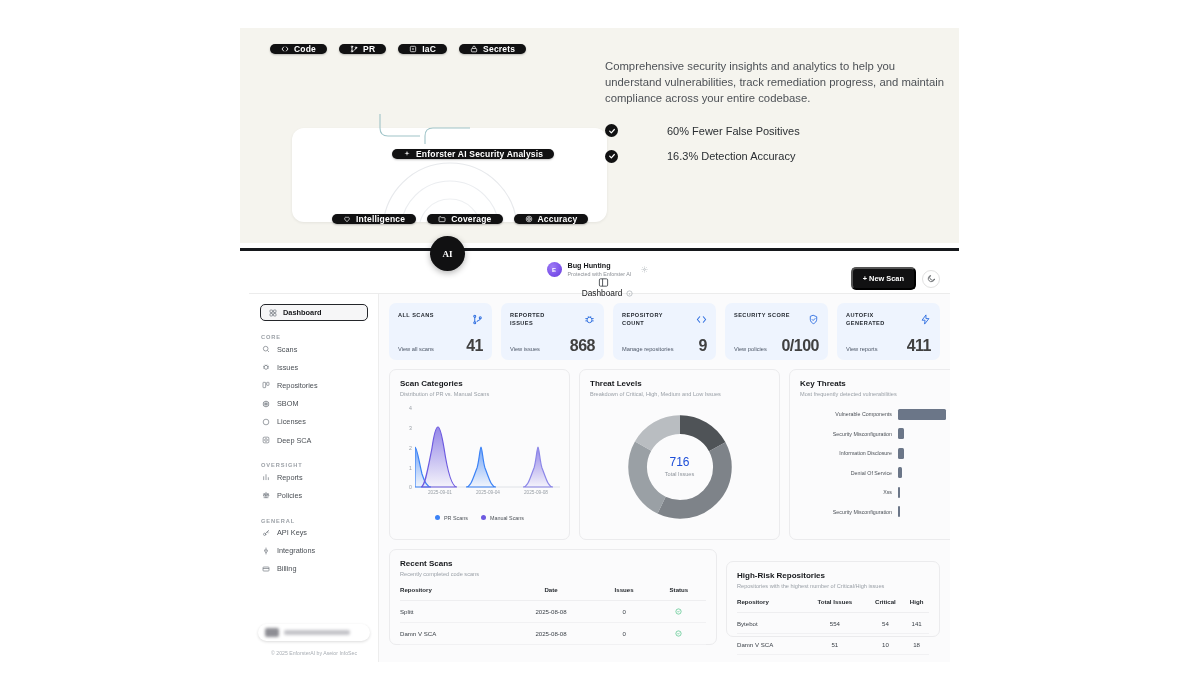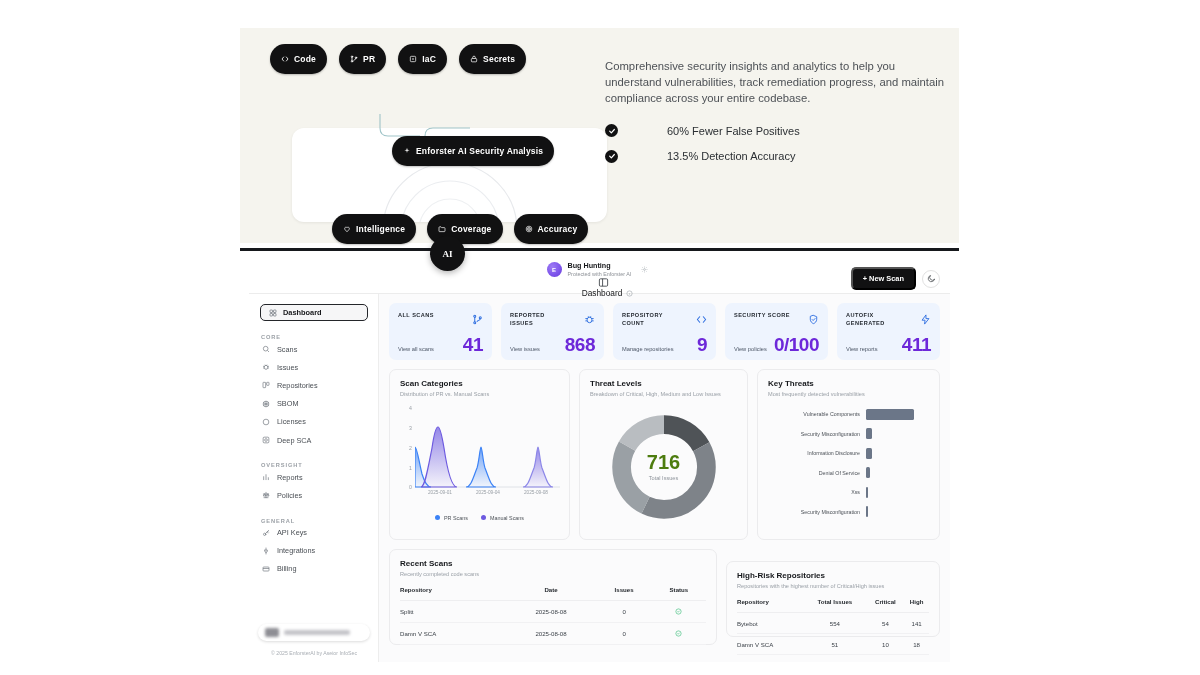--- a/index.html
+++ b/index.html
@@ -15,36 +15,36 @@
   .hero {
     position: absolute; left: 240px; top: 28px;
     width: 719px; height: 215px;
     background: #f5f4ee;
   }
   .hero-left { position:absolute; left:30px; top:16px; width:330px; height:190px; }
   .pill-row { display:flex; gap:12px; align-items:center; }
   .pill {
     display:inline-flex; align-items:center; gap:5px;
     background:#111112; color:#ffffff;
-    border-radius:999px; padding:10px 11px;
+    border-radius:999px; padding:0 11px;
     font-size:8.5px; font-weight:700; letter-spacing:.2px;
     box-shadow: 0 1px 2px rgba(0,0,0,.25);
     white-space:nowrap;
   }
   .pill svg { display:block; }
   .hero-card {
     position:absolute; left:22px; top:84px;
     width:315px; height:94px;
     background:#ffffff; border-radius:12px;
     box-shadow:0 1px 3px rgba(0,0,0,.07);
     overflow:hidden;
   }
   .arc { position:absolute; left:50%; top:22px; transform:translateX(-50%); }
   .badge-analysis {
-    position:absolute; left:122px; top:92px; z-index:4;
+    position:absolute; left:122px; top:105px; z-index:4;
   }
   .connector {
     position:absolute; left:0; top:70px; width:340px; height:40px; z-index:1;
   }
   .bottom-pills {
     position:absolute; left:62px; top:170px; z-index:4;
     display:flex; gap:11px;
   }
   .ai-circle {
     position:absolute; left:160px; top:192px; z-index:5;
@@ -149,48 +149,48 @@
     flex:1; background:#eef4fe; border-radius:7px;
     height:57px; padding:8px 9px 7px 9px; position:relative;
   }
   .stat-title {
     font-size:5.6px; font-weight:700; letter-spacing:.45px; color:#1f242b;
     line-height:1.45; max-width:58px;
   }
   .stat-ico { position:absolute; right:9px; top:8px; color:#2f6fe0; }
   .stat-bottom { position:absolute; left:9px; right:9px; bottom:6px; display:flex; align-items:flex-end; justify-content:space-between; }
   .stat-link { font-size:5.7px; color:#4b5565; padding-bottom:2px; }
-  .stat-val { font-size:19px; font-weight:700; color:#6d28d9; line-height:1; letter-spacing:-.5px; }
+  .stat-val { font-size:16px; font-weight:700; color:#404040; line-height:1; letter-spacing:-.5px; }
 
   .panel-row { display:flex; gap:9px; margin-top:9px; }
   .panel {
     background:#fbfbfc; border:1px solid #ebebed; border-radius:7px;
     padding:9px 10px;
   }
   .panel-title { font-size:8px; font-weight:700; color:#16181c; }
   .panel-sub { font-size:5.6px; color:#9aa0a7; margin-top:2.5px; }
 
   .p-scan { width:181px; height:171px; flex:none; }
-  .p-threat { width:169px; height:171px; flex:none; }
+  .p-threat { width:201px; height:171px; flex:none; }
   .p-key   { flex:1; height:171px; }
 
   
   .chartwrap { position:relative; margin-top:9px; width:160px; height:95px; }
   .y-ticks { position:absolute; left:0; top:0; width:14px; height:82px; }
   .y-tick { position:absolute; right:2px; font-size:5.2px; color:#9aa0a7; transform:translateY(-50%); }
   .x-ticks { position:absolute; left:16px; right:0; top:84px; display:flex; justify-content:space-around; }
   .x-tick { font-size:4.7px; color:#9aa0a7; }
   .legend { display:flex; gap:13px; justify-content:center; margin-top:14px; }
   .legend-item { display:flex; align-items:center; gap:4px; font-size:5.4px; color:#4d5258; }
   .legend-dot { width:5px;height:5px;border-radius:50%; }
 
   
   .donut-wrap { position:relative; width:100%; height:132px; display:flex; align-items:center; justify-content:center; margin-top:4px;}
   .donut-center { position:absolute; text-align:center; }
-  .donut-num { font-size:20px; font-weight:700; color:#4d7c0f; line-height:1; }
+  .donut-num { font-size:12px; font-weight:400; color:#1d4ed8; line-height:1; }
   .donut-lbl { font-size:5.6px; color:#8e949b; margin-top:3px; }
 
   
   .kt-list { margin-top:12px; display:flex; flex-direction:column; gap:8.5px; }
   .kt-row { display:flex; align-items:center; gap:6px; }
   .kt-label { width:92px; text-align:right; font-size:5.3px; color:#4b5057; }
   .kt-bar { height:11px; background:#6b7688; border-radius:1.5px; }
 
   
   .table-row { display:flex; gap:9px; margin-top:9px; }
@@ -322,21 +322,21 @@
               </svg>
           </span>
           <span class="feat-label">60% Fewer False Positives</span>
         </div>
         <div class="feat">
           <span class="feat-check">
             <svg width="8" height="8" viewBox="0 0 24 24" fill="none" stroke="#fff" stroke-width="3.6" stroke-linecap="round" stroke-linejoin="round">
                 <polyline points="5 12.5 10 17.5 19 7.5"></polyline>
               </svg>
           </span>
-          <span class="feat-label">13.5% Detection Accuracy</span>
+          <span class="feat-label">16.3% Detection Accuracy</span>
         </div>
       </div>
     </div>
   </section>
 
   <div class="divider-bar"></div>
 
   <section class="dash">
 
     <div class="dash-topbar">

